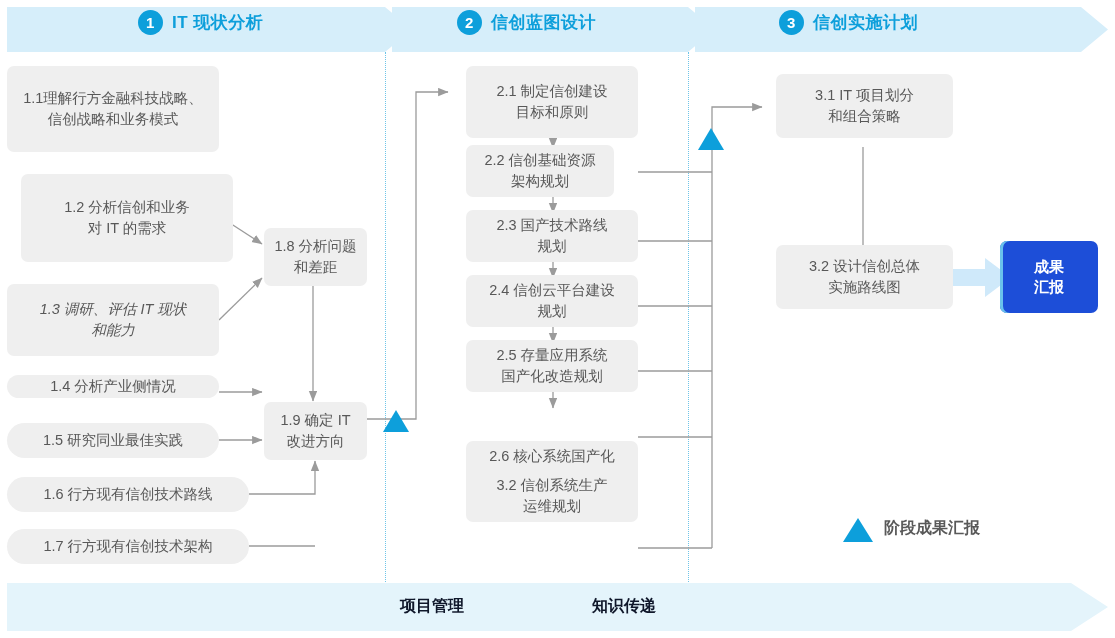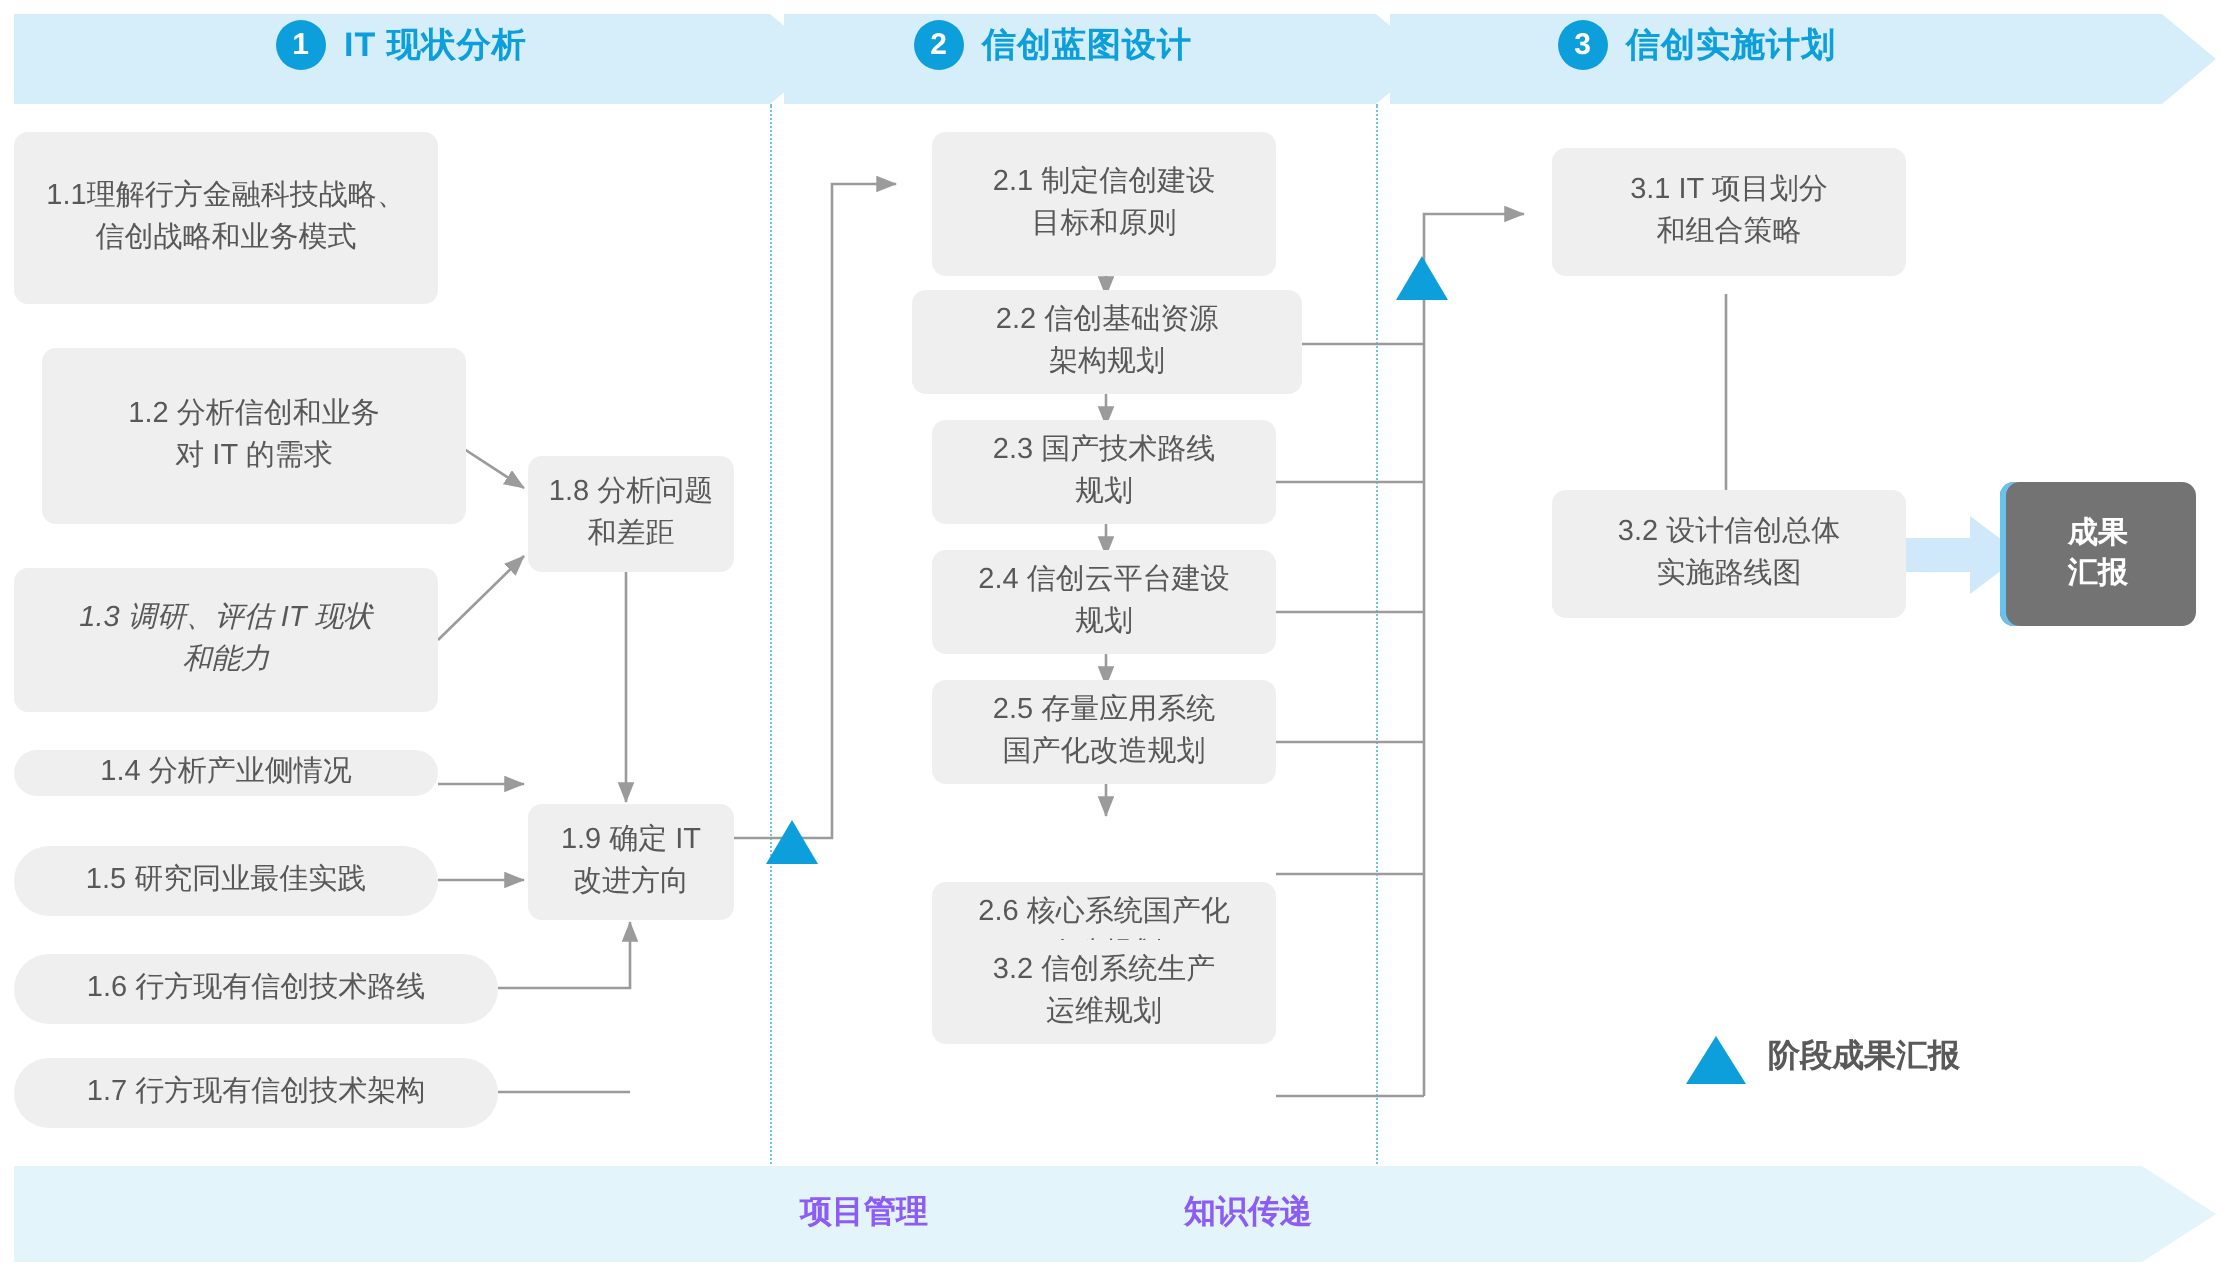--- a/index.html
+++ b/index.html
@@ -44,21 +44,21 @@
     color:#585858;
     padding:0 8px;
     box-sizing:border-box;
     white-space:pre-line;
   }
   .node.pill{border-radius:18px;}
 
   
   .badge{
     position:absolute;
-    background:#737373;
+    background:#1d4ed8;
     border-radius:7px;
     color:#ffffff;
     font-size:15px;font-weight:bold;line-height:1.35;
     display:flex;align-items:center;justify-content:center;
     text-align:center;
     white-space:pre-line;
     box-shadow:inset 3px 0 0 #6ac2ec;
   }
 
   
@@ -79,21 +79,21 @@
     border-left:15px solid transparent;
     border-right:15px solid transparent;
     border-bottom:24px solid #0d9fdb;
   }
   .legend .legend-text{font-size:16px;font-weight:bold;color:#595959;}
 
   
   .footband{position:absolute;left:7px;top:583px;height:48px;width:1101px;}
   .foot-label{
     position:absolute;top:596px;
-    font-size:16px;font-weight:bold;color:#8b5cf6;
+    font-size:16px;font-weight:bold;color:#0f172a;
     white-space:nowrap;
   }
 
   
   .vdot{
     position:absolute;width:0;border-left:1px dotted #6fc5e8;
   }
 </style>
 </head>
 <body>
@@ -184,21 +184,21 @@
   <div class="node pill" style="left:7px;top:477px;width:242px;height:35px;">1.6 行方现有信创技术路线</div>
   <div class="node pill" style="left:7px;top:529px;width:242px;height:35px;">1.7 行方现有信创技术架构</div>
 
   <div class="node" style="left:264px;top:228px;width:103px;height:58px;">1.8 分析问题
 和差距</div>
   <div class="node" style="left:264px;top:402px;width:103px;height:58px;">1.9 确定 IT
 改进方向</div>
 
   <div class="node" style="left:466px;top:66px;width:172px;height:72px;">2.1 制定信创建设
 目标和原则</div>
-  <div class="node" style="left:456px;top:145px;width:195px;height:52px;">2.2 信创基础资源
+  <div class="node" style="left:466px;top:145px;width:148px;height:52px;">2.2 信创基础资源
 架构规划</div>
   <div class="node" style="left:466px;top:210px;width:172px;height:52px;">2.3 国产技术路线
 规划</div>
   <div class="node" style="left:466px;top:275px;width:172px;height:52px;">2.4 信创云平台建设
 规划</div>
   <div class="node" style="left:466px;top:340px;width:172px;height:52px;">2.5 存量应用系统
 国产化改造规划</div>
   <div class="node" style="left:466px;top:405px;width:172px;height:52px;margin-top:36px;">2.6 核心系统国产化
 改造规划</div>
   <div class="node" style="left:466px;top:470px;width:172px;height:52px;">3.2 信创系统生产

